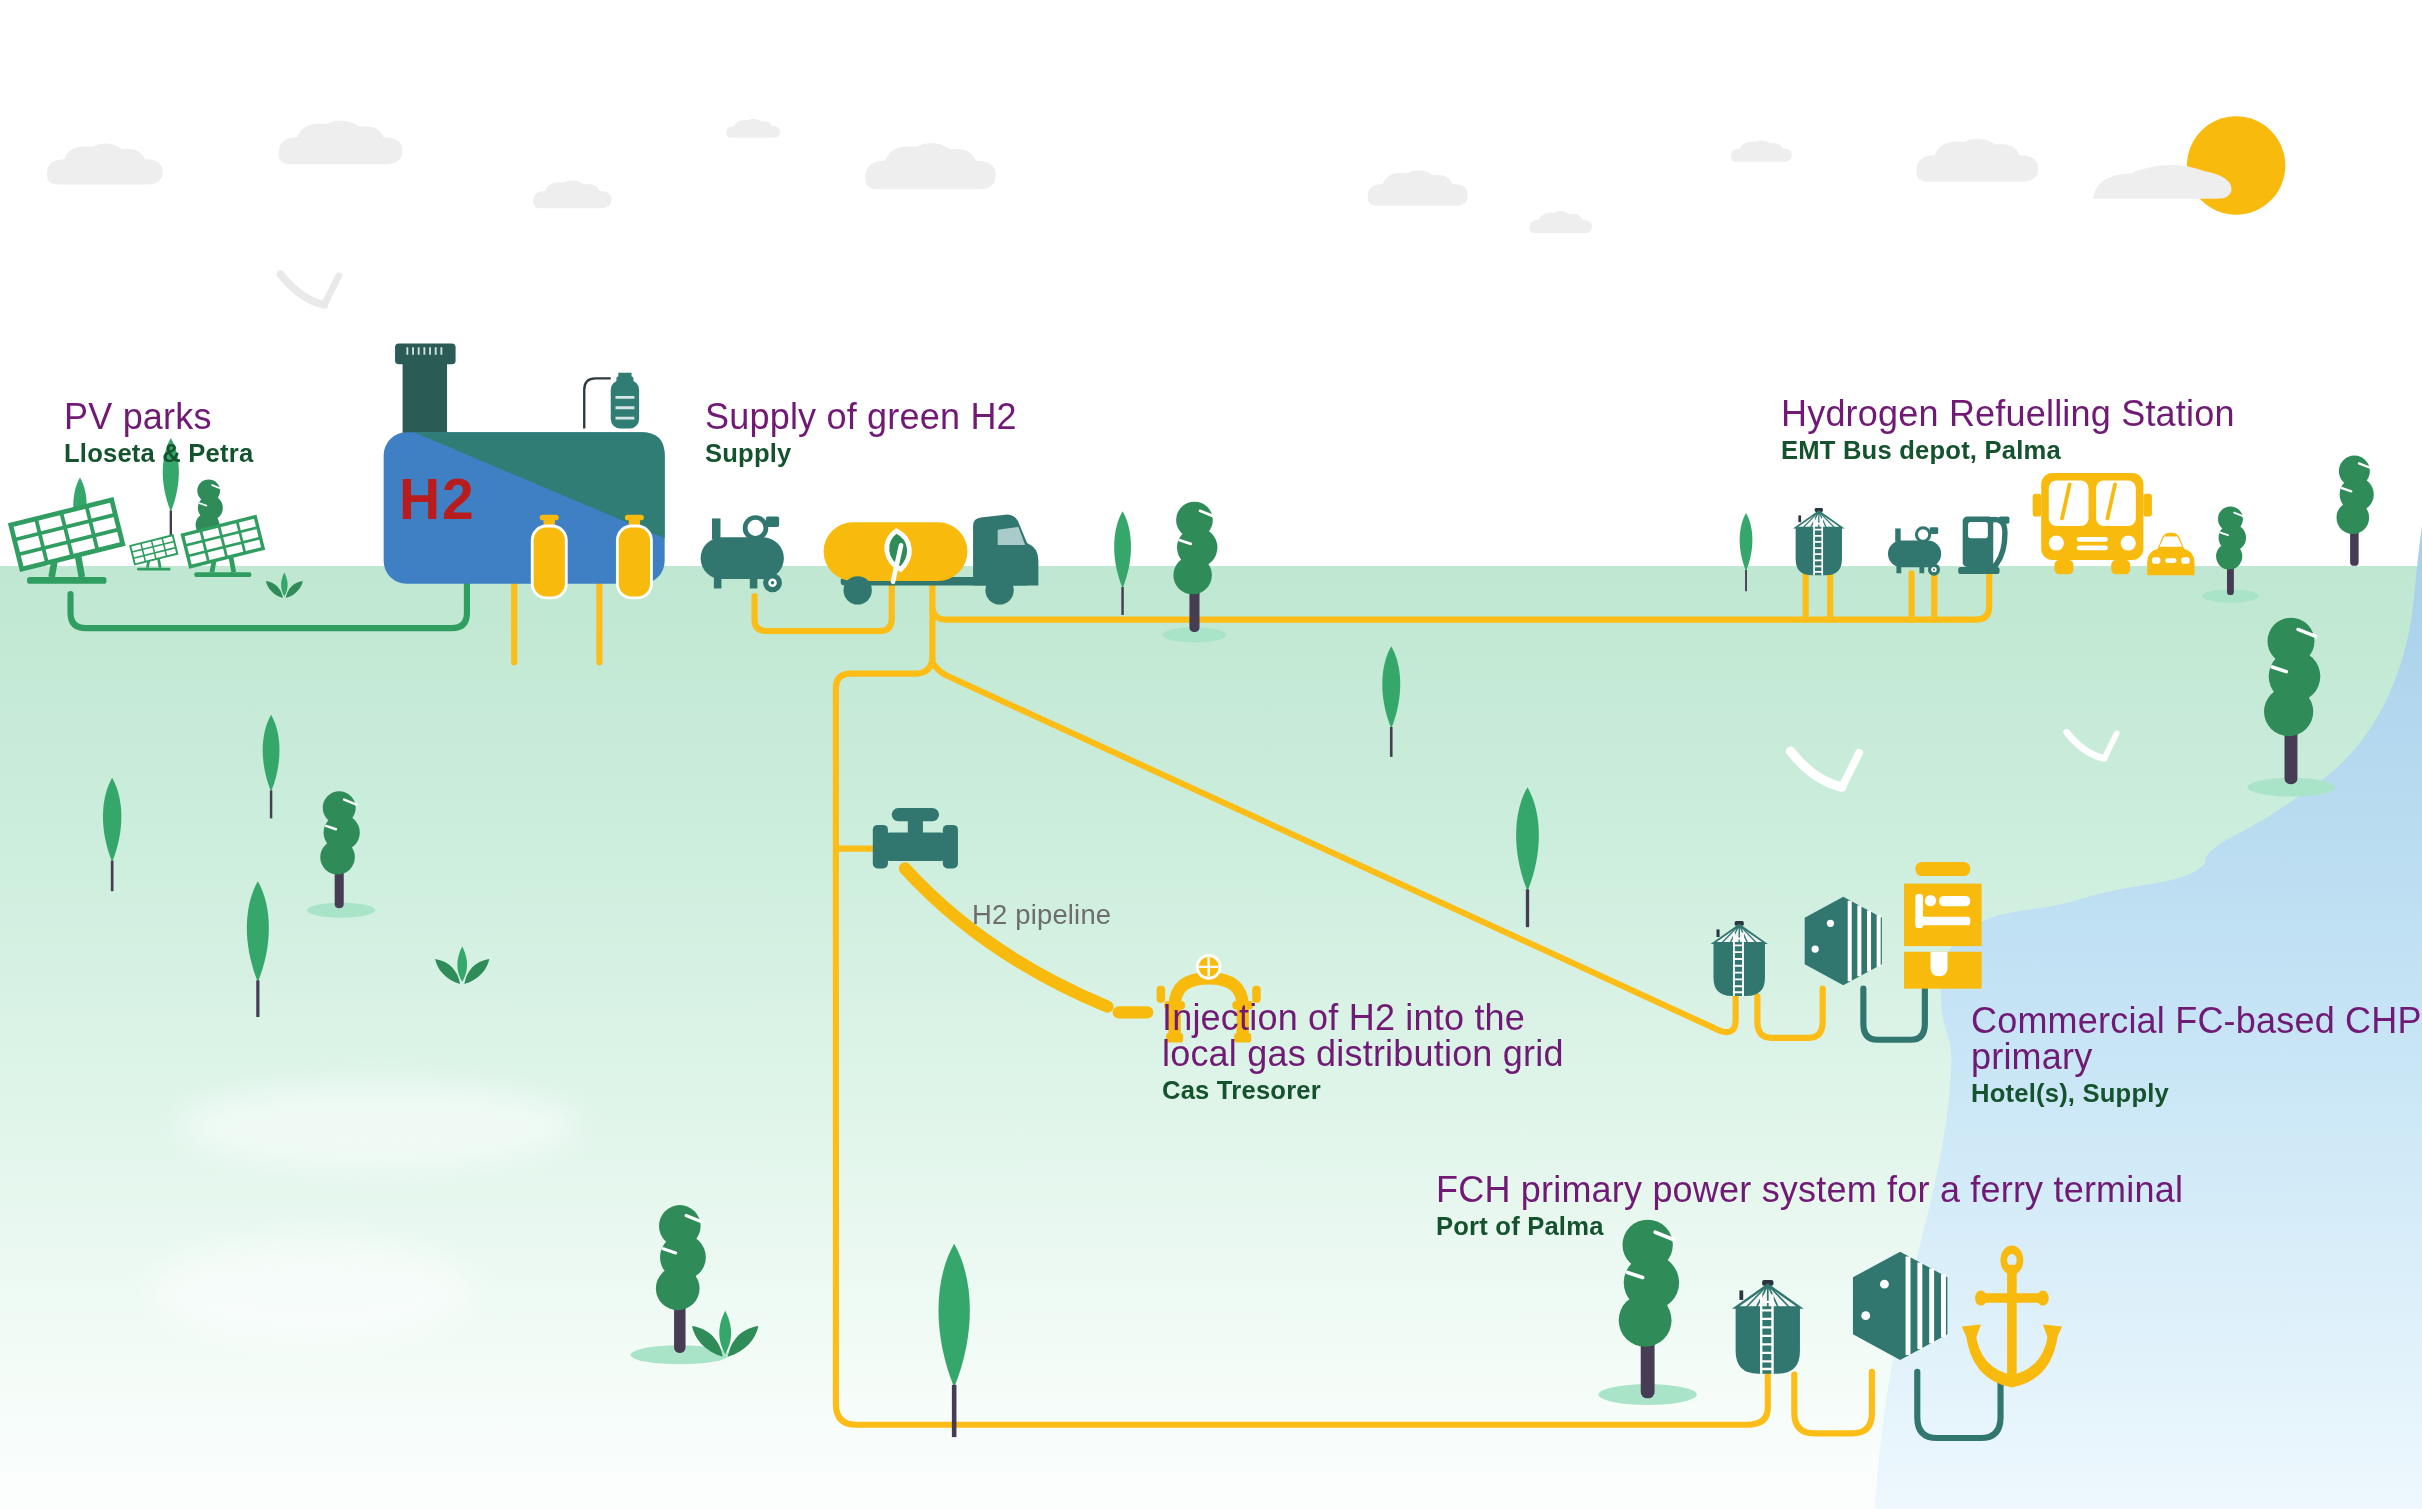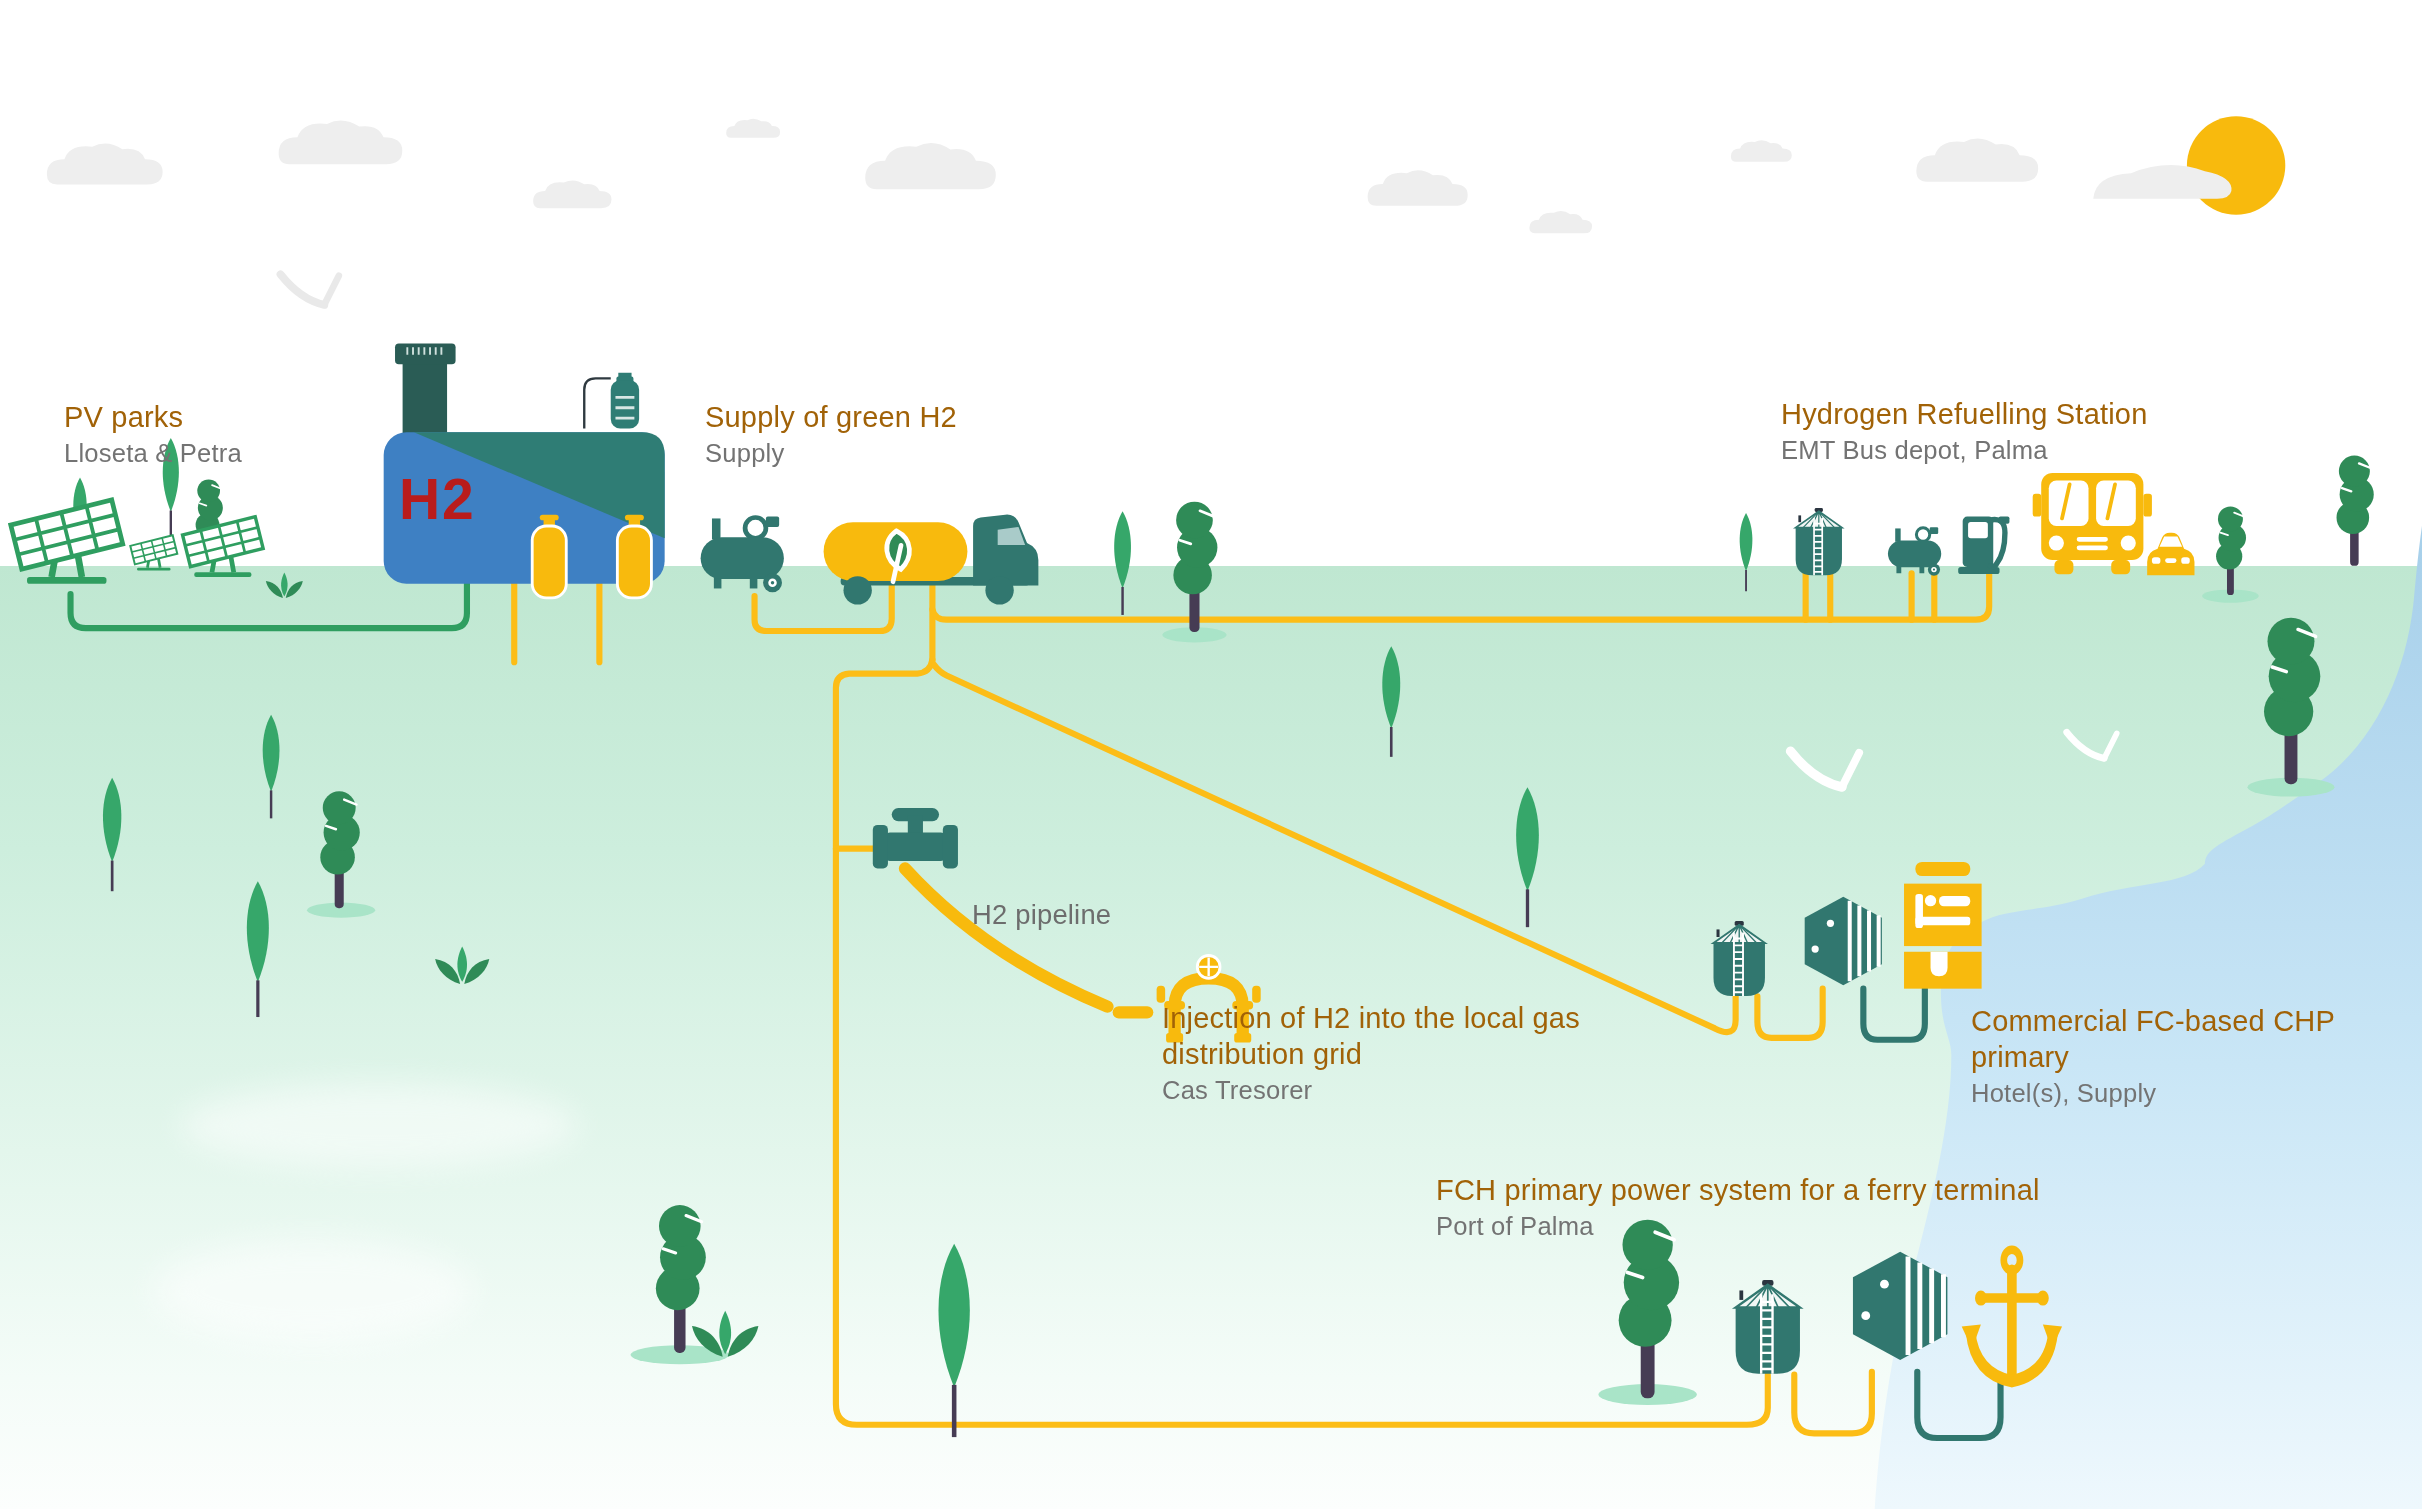--- a/index.html
+++ b/index.html
@@ -2,22 +2,22 @@
 <html style="font-size:15px"><head>
 <meta charset="utf-8">
 <style>
   html,body{margin:0;padding:0;background:#fff;}
   #scene{position:relative;width:2423px;height:1509px;overflow:hidden;background:#ffffff;
          font-family:"Liberation Sans",sans-serif;}
   #ground{position:absolute;left:0;top:566px;width:2423px;height:944px;
           background:linear-gradient(180deg,#bfe7d1 0%,#cdeedd 30%,#e3f6ec 62%,#f4fcf8 86%,#fcfefd 100%);}
   svg.art{position:absolute;left:0;top:0;width:2423px;height:1509px;}
   .label{position:absolute;z-index:5;}
-  .label .t{display:block;font-size:29px;line-height:36px;color:#a16207;letter-spacing:0.2px;}
-  .label .s{display:block;font-size:25.6px;line-height:31px;font-weight:400;color:#737373;margin-top:2.8px;letter-spacing:0.2px;}
+  .label .t{display:block;font-size:36px;line-height:36px;color:#701a75;letter-spacing:0.2px;}
+  .label .s{display:block;font-size:25.6px;line-height:31px;font-weight:700;color:#14532d;margin-top:2.8px;letter-spacing:0.2px;}
   .label.small .t{font-size:27.4px;color:#6d6d6d;}
   #lbl-injection{width:445px;}
   #h2-sign{position:absolute;left:399px;top:466px;z-index:4;color:#b91c1c;
            font-size:57px;font-weight:600;letter-spacing:1.9px;}
 </style>
 </head>
 <body>
 
 <div id="scene">
 

